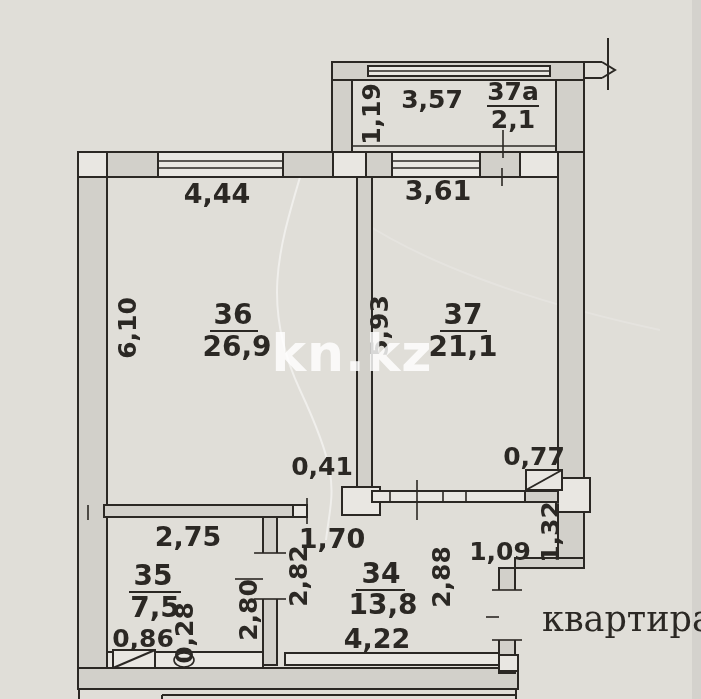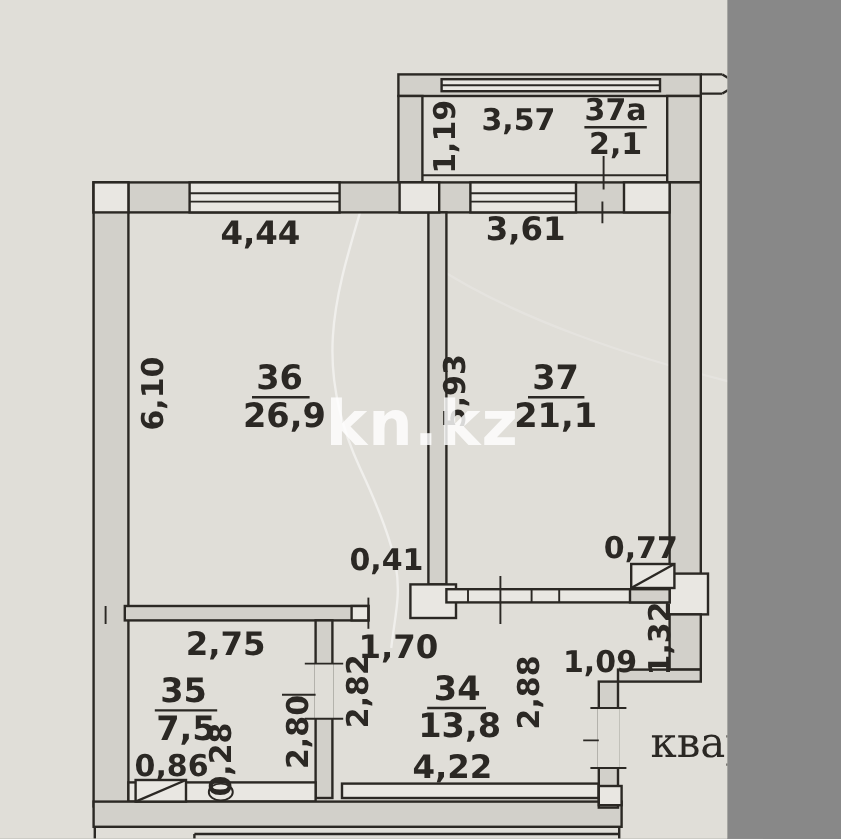--- a/index.html
+++ b/index.html
@@ -1,18 +1,18 @@
 <!DOCTYPE html>
 <html style="--paper: #e0ded8; --paperlight: #e9e7e2; --wall: #d2d0ca; --line: #2b2824; --wmcolor: rgba(255,255,255,0.82);"><head>
 <meta charset="utf-8">
 <style>
   html,body{margin:0;padding:0;background:#888;}
   .page{
     position:relative;
-    width:606px;height:699px;
+    width:701px;height:699px;
     background:var(--paper,#e0ded8);
     overflow:hidden;
     font-family:"DejaVu Sans",sans-serif;
   }
   svg{display:block;}
   .wall{fill:var(--wall,#d2d0ca);stroke:var(--line,#2b2824);stroke-width:2;}
   .blk{fill:var(--paperlight,#e9e7e2);stroke:var(--line,#2b2824);stroke-width:2;}
   .mask{fill:var(--paper,#e0ded8);stroke:none;}
   .ln{stroke:var(--line,#2b2824);stroke-width:2;fill:none;}
   .thin{stroke:var(--line,#2b2824);stroke-width:1.6;fill:none;}

